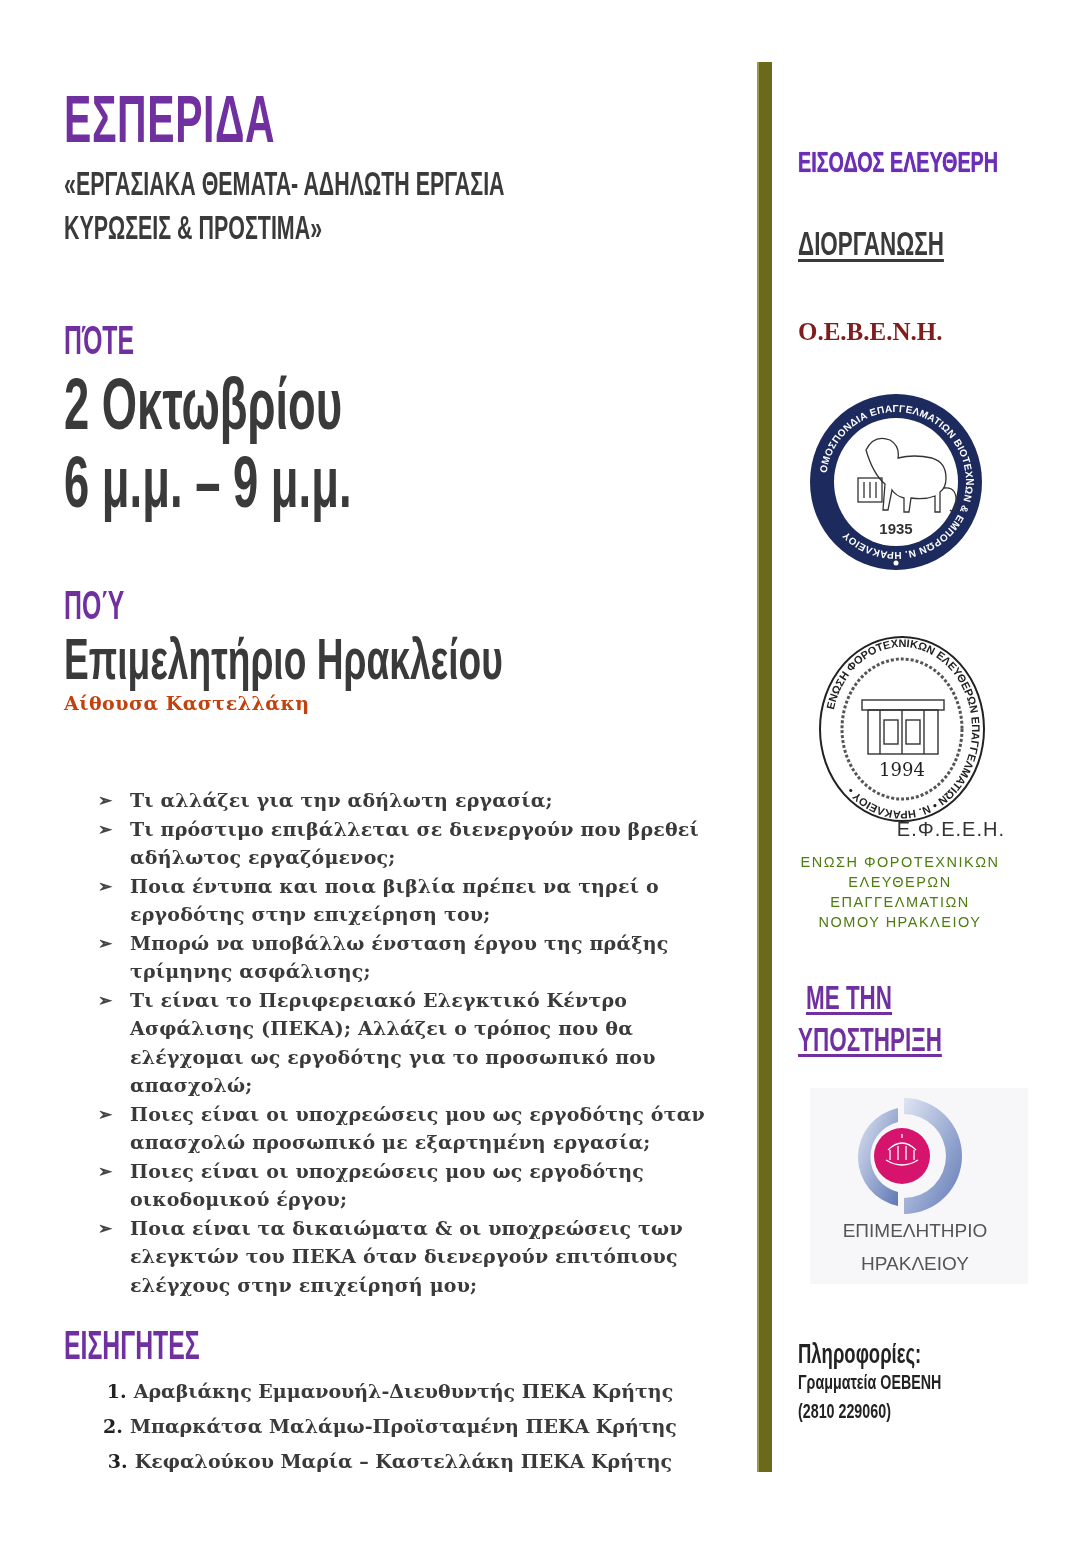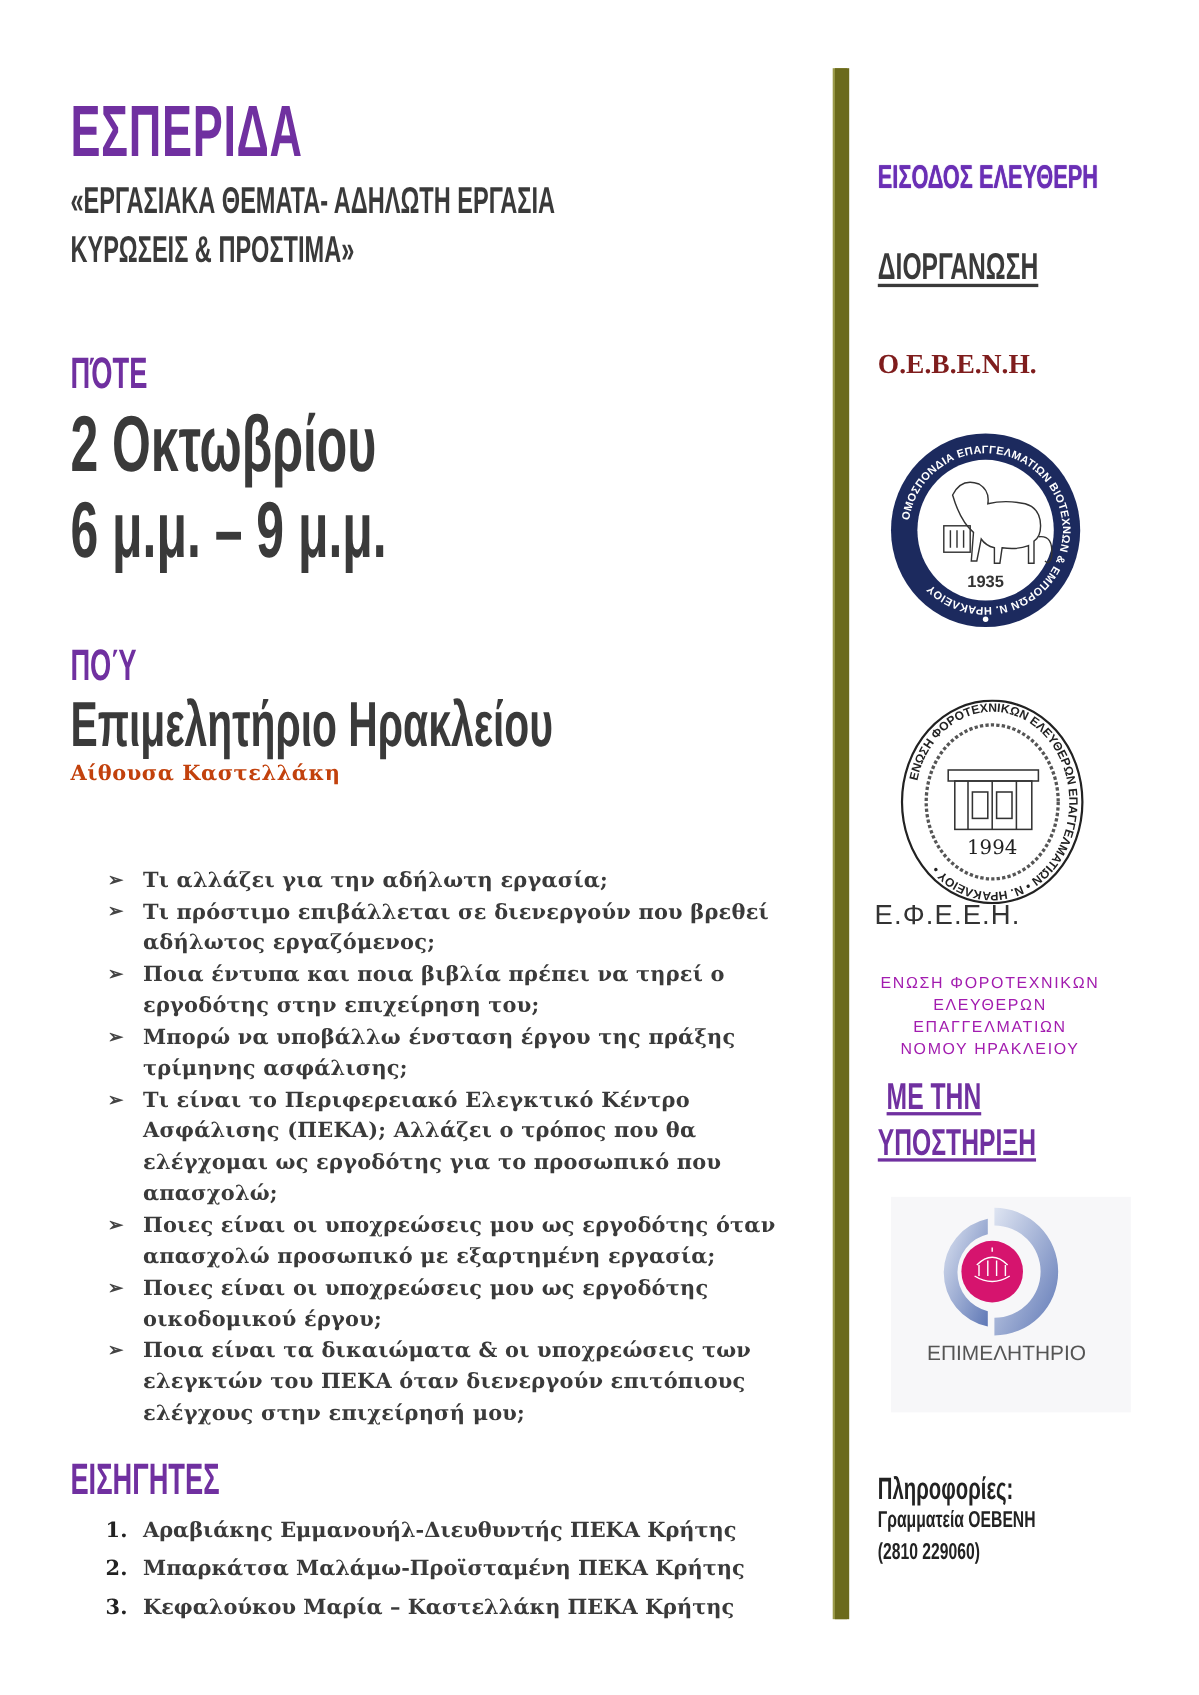--- a/index.html
+++ b/index.html
@@ -23,37 +23,37 @@
   #where-label { left: 64px; top: 585px; font-size: 40px; line-height: 40px; transform: scaleX(0.62); }
   #where-place { left: 64px; top: 630px; font-size: 58px; line-height: 58px; transform: scaleX(0.64); }
   #where-room { left: 64px; top: 692px; font-family: "DejaVu Serif", serif; font-weight: bold; font-size: 19px; color: #c2410c; letter-spacing: 0.5px; }
 
   #topics { left: 98px; top: 786px; width: 630px; margin: 0; padding: 0; list-style: none; }
   #topics li { position: relative; padding-left: 32px; font-family: "DejaVu Serif", serif; font-weight: bold;
                font-size: 19px; line-height: 28.5px; color: #3a3a3a; letter-spacing: 0.2px; }
   #topics li .bullet { position: absolute; left: 0; top: 0; font-size: 17px; color: #444; }
 
   #speakers-label { left: 64px; top: 1325px; font-size: 40px; line-height: 40px; transform: scaleX(0.62); }
-  #speakers { left: 96px; top: 1374px; margin: 0; padding: 0; list-style: none; }
+  #speakers { left: 96px; top: 1374px; margin: 0; padding: 0; list-style: none; text-align: center; }
   #speakers li { font-family: "DejaVu Serif", serif; font-weight: bold; font-size: 19px; line-height: 35px; color: #3a3a3a; white-space: nowrap; }
   #speakers li .num { display: inline-block; width: 34px; color: #222; }
 
   
   #divider { left: 759px; top: 62px; width: 13px; height: 1410px; background: #6b6a1c; box-shadow: -2px 0 0 #9a9a4a; }
 
   
   #free-entry { left: 798px; top: 147px; font-size: 30px; line-height: 30px; transform: scaleX(0.66); background: #7030a0; color: #5b2fb0; }
   #free-entry { background: transparent; color: #6a2fb5; text-shadow: 0 0 1px #6a2fb5; }
   #org-label { left: 798px; top: 226px; font-size: 34px; line-height: 34px; transform: scaleX(0.66); text-decoration: underline; text-decoration-thickness: 3px; text-underline-offset: 4px; }
   #org-name { left: 798px; top: 318px; font-family: "Liberation Serif", serif; font-weight: bold; font-size: 25px; color: #7f1d1d; }
 
   #logo-oebenh { left: 808px; top: 392px; width: 176px; height: 180px; }
   #logo-efeeh { left: 818px; top: 636px; width: 168px; height: 186px; }
-  #efeeh-abbr { left: 795px; top: 818px; width: 210px; text-align: left; font-size: 25px; color: #333; letter-spacing: 1px; }
-  #efeeh-full { left: 795px; top: 884px; width: 210px; text-align: center; font-size: 14.5px; line-height: 20px; color: #a21caf; letter-spacing: 1.5px; }
+  #efeeh-abbr { left: 795px; top: 818px; width: 210px; text-align: right; font-size: 20px; color: #333; letter-spacing: 1px; }
+  #efeeh-full { left: 795px; top: 852px; width: 210px; text-align: center; font-size: 14.5px; line-height: 20px; color: #4d7c0f; letter-spacing: 1.5px; }
   #support-line1 { left: 762px; top: 980px; margin-left: 44px; }
   #support-line2 { left: 798px; top: 1022px; }
 
   #chamber-box { left: 810px; top: 1088px; width: 218px; height: 196px; background: #f7f7f9; }
   #logo-chamber { left: 842px; top: 1094px; width: 124px; height: 124px; }
   #chamber-text { left: 810px; top: 1214px; width: 210px; text-align: center; font-size: 19px; line-height: 33px; color: #555; }
 
   #info-label { left: 798px; top: 1340px; font-size: 28px; line-height: 28px; transform: scaleX(0.66); color: #222; }
   #info-line1 { left: 798px; top: 1371px; font-size: 21px; line-height: 21px; transform: scaleX(0.68); color: #222; }
   #info-line2 { left: 798px; top: 1400px; font-size: 21px; line-height: 21px; transform: scaleX(0.68); color: #222; }
@@ -166,17 +166,18 @@
   <circle cx="60" cy="62" r="28" fill="#d6146e"></circle>
   <g stroke="#ffffff" stroke-width="1.3" fill="none">
     <path d="M44 66 q16 10 32 0"></path>
     <path d="M48 66 l0 -10 M56 66 l0 -14 M64 66 l0 -14 M72 66 l0 -10"></path>
     <path d="M46 56 q14 -14 28 0"></path>
     <path d="M60 44 l0 -4"></path>
   </g>
 </svg>
 <div class="abs" id="chamber-text">
   <div>ΕΠΙΜΕΛΗΤΗΡΙΟ</div>
+  <div>ΗΡΑΚΛΕΙΟΥ</div>
 </div>
 
 <div class="abs cond" id="info-label">Πληροφορίες:</div>
 <div class="abs cond" id="info-line1">Γραμματεία ΟΕΒΕΝΗ</div>
 <div class="abs cond" id="info-line2">(2810 229060)</div>
 
 </body></html>

